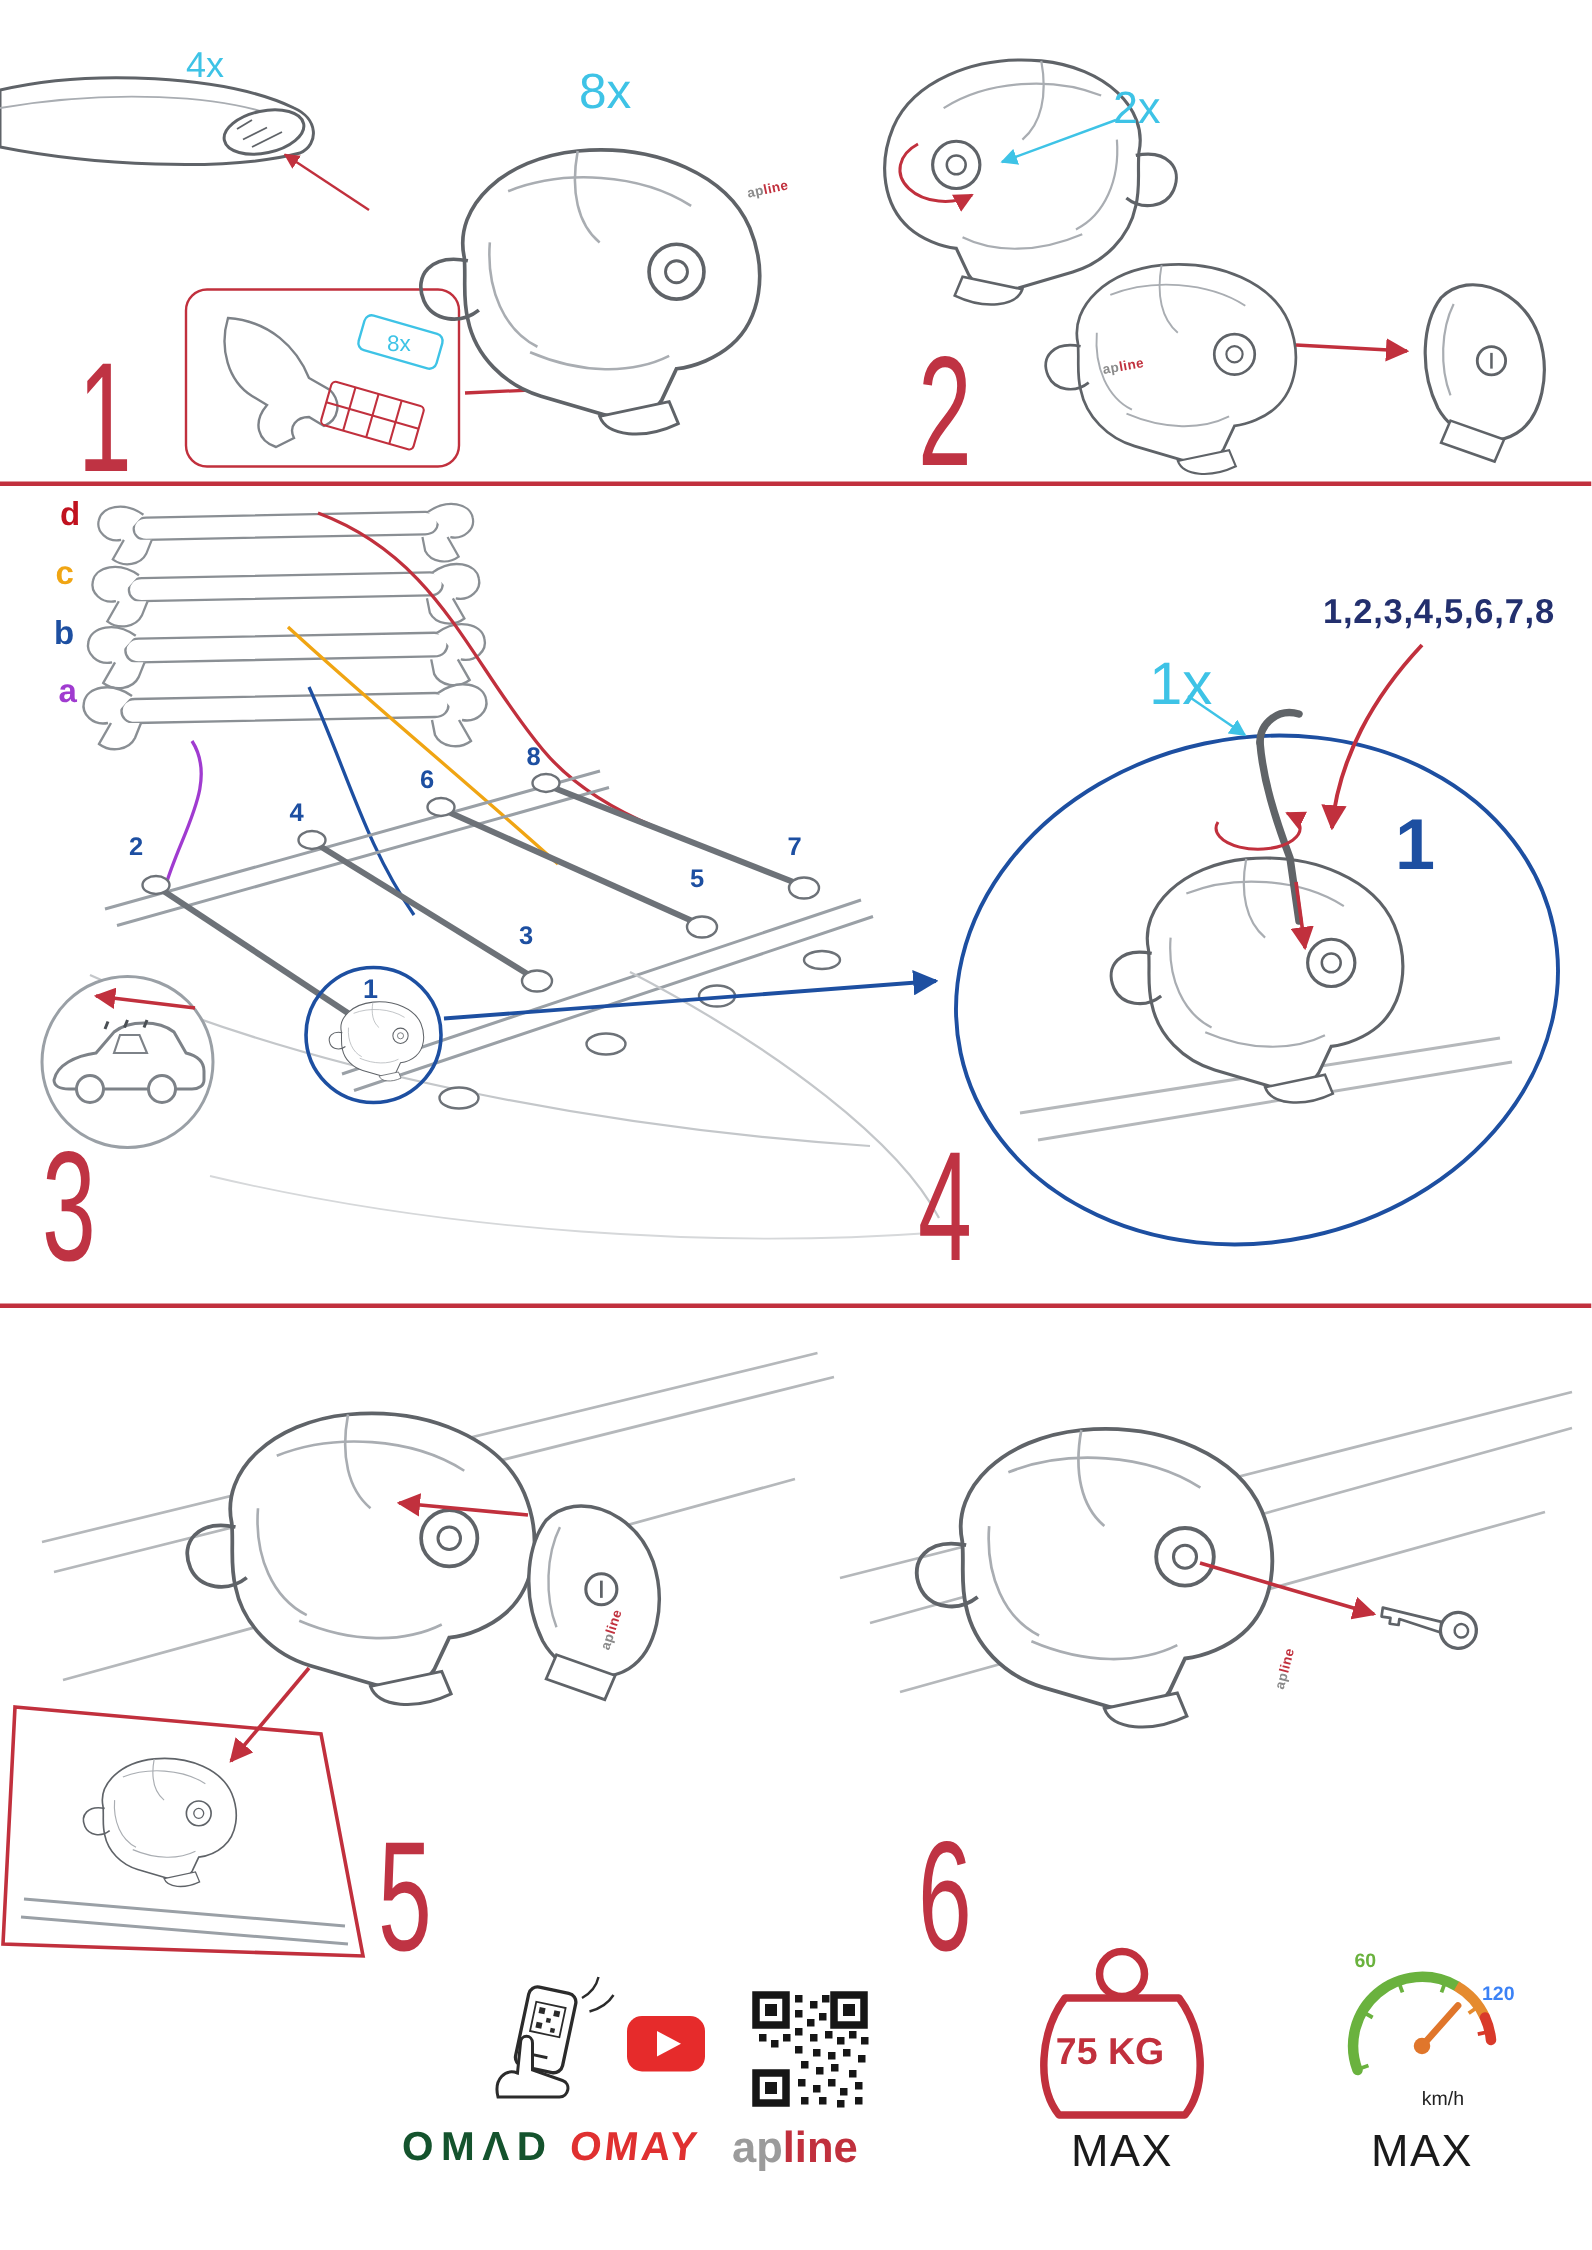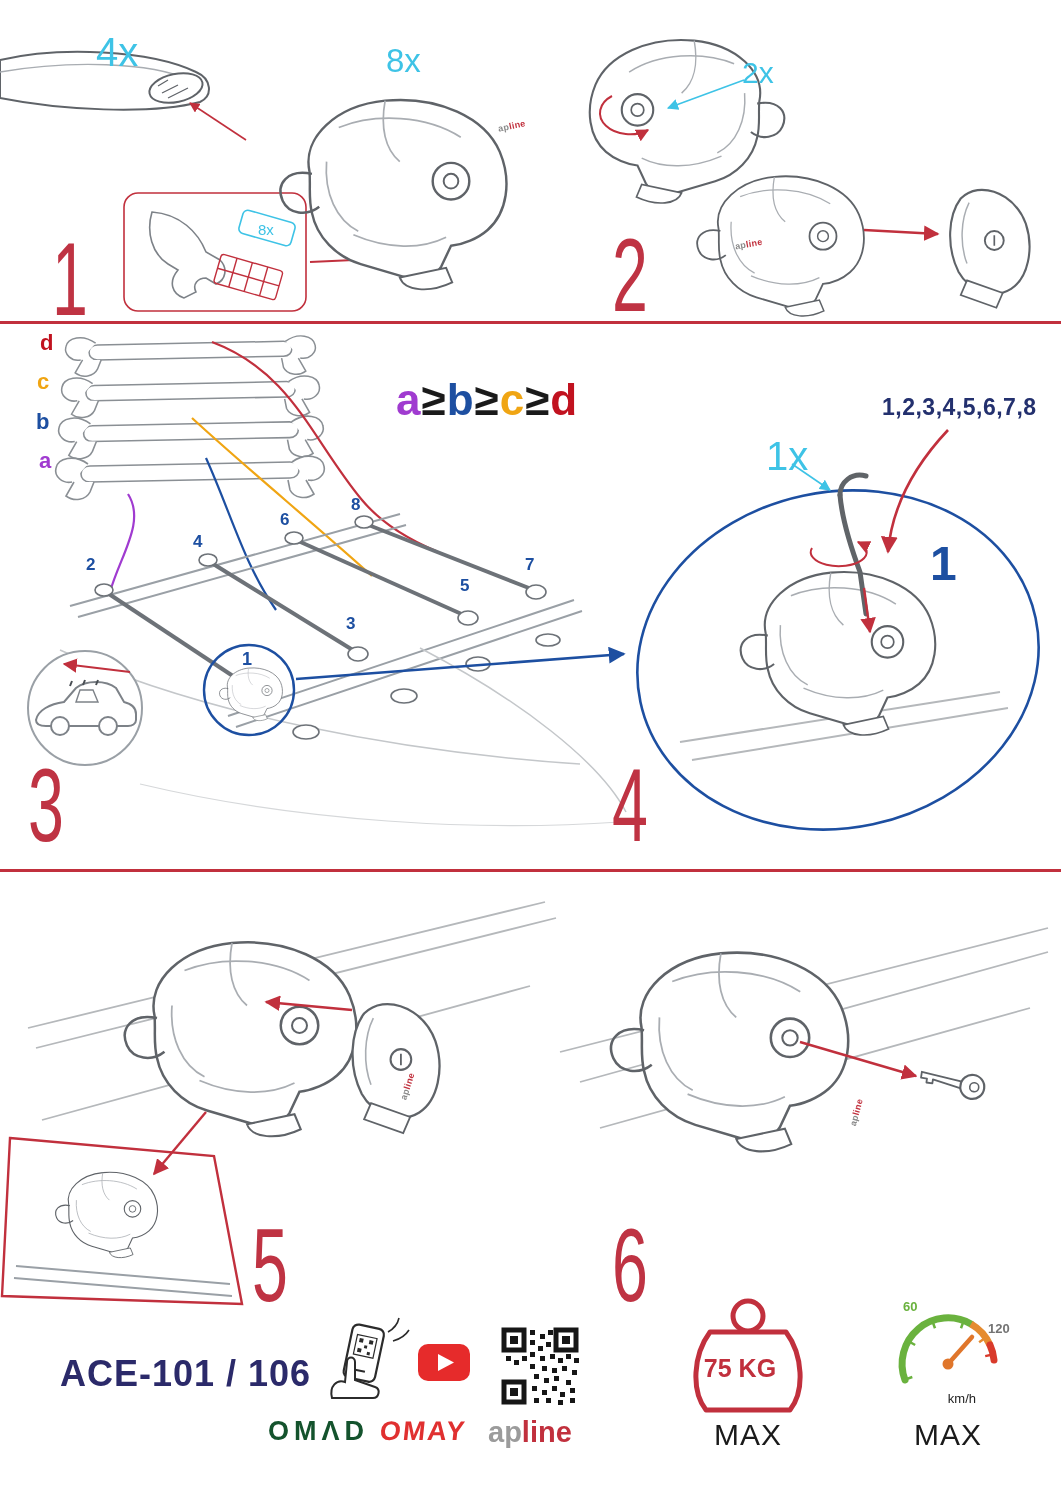--- a/index.html
+++ b/index.html
@@ -19,21 +19,21 @@
   .big-one{color:#1d4fa1;font-weight:700;font-size:48px}
   .model{color:#2b2a6a;font-weight:700;font-size:36px;letter-spacing:1px}
   .brand{font-size:32px;font-weight:700;color:#231f20;letter-spacing:.5px}
   .red-part{color:#c1303d}
   .omad{font-size:27px;font-weight:700;letter-spacing:5px;color:#14532d}
   .omay{font-size:27px;font-weight:700;color:#e03030;transform:skewX(-6deg);letter-spacing:2px}
   .apline{font-size:29px;font-weight:700;color:#9b9b9b}
   .kg{color:#c1303d;font-weight:700;font-size:25px}
   .max{color:#1a1a1a;font-weight:400;font-size:30px;letter-spacing:1px;text-align:center}
   .sp-low{color:#6ab23e;font-weight:700;font-size:13px}
-  .sp-high{color:#737373;font-weight:700;font-size:13px}
+  .sp-high{color:#3b82f6;font-weight:700;font-size:13px}
   .unit{color:#222;font-size:13px;text-align:right}
   .ctr{text-align:center}
   .prod-logo{font-size:9px;font-weight:700;color:#8a8a8a;letter-spacing:.3px}
 </style>
 </head>
 <body>
 
 <div class="page">
 
   <svg class="art" width="1061" height="1500" viewBox="0 0 1061 1500">
@@ -279,53 +279,49 @@
   <div class="divider" style="top:321px"></div>
   <div class="divider" style="top:869px"></div>
 
   <span class="t step-num" style="left:52px;top:232px">1</span>
   <span class="t step-num" style="left:612px;top:228px">2</span>
   <span class="t step-num" style="left:28px;top:758px">3</span>
   <span class="t step-num" style="left:612px;top:758px">4</span>
   <span class="t step-num" style="left:252px;top:1218px">5</span>
   <span class="t step-num" style="left:612px;top:1218px">6</span>
 
-  <span class="t qty" style="left:96px;top:32px;font-size:40px">4x</span>
+  <span class="t qty" style="left:124px;top:32px;font-size:24px">4x</span>
   <span class="t qty" style="left:386px;top:44px;font-size:33px">8x</span>
   <span class="t qty" style="left:258px;top:222px;font-size:15px">8x</span>
   <span class="t qty" style="left:742px;top:58px;font-size:30px">2x</span>
   <span class="t qty" style="left:766px;top:436px;font-size:40px">1x</span>
 
   <span class="t bar-label c-darkred" style="left:40px;top:332px">d</span>
   <span class="t bar-label c-orange" style="left:37px;top:371px">c</span>
   <span class="t bar-label c-blue" style="left:36px;top:411px">b</span>
   <span class="t bar-label c-purple" style="left:39px;top:450px">a</span>
 
-  <span class="t formula" style="left:396px;top:378px">
-    <span class="c-purple">a</span><span class="c-black">≥</span><span class="c-blue">b</span><span class="c-black">≥</span><span class="c-orange">c</span><span class="c-black">≥</span><span class="c-darkred">d</span>
-  </span>
 
   <span class="t pos" style="left:86px;top:556px">2</span>
   <span class="t pos" style="left:193px;top:533px">4</span>
   <span class="t pos" style="left:280px;top:511px">6</span>
   <span class="t pos" style="left:351px;top:496px">8</span>
   <span class="t pos" style="left:346px;top:615px">3</span>
   <span class="t pos" style="left:460px;top:577px">5</span>
   <span class="t pos" style="left:525px;top:556px">7</span>
   <span class="t pos" style="left:242px;top:650px;font-size:18px">1</span>
 
   <span class="t seq" style="left:882px;top:396px">1,2,3,4,5,6,7,8</span>
   <span class="t big-one" style="left:930px;top:540px">1</span>
 
   <span class="t prod-logo" style="left:498px;top:122px;transform:rotate(-12deg)"><span>ap</span><span class="red-part">line</span></span>
   <span class="t prod-logo" style="left:735px;top:240px;transform:rotate(-10deg)"><span>ap</span><span class="red-part">line</span></span>
   <span class="t prod-logo" style="left:394px;top:1082px;transform:rotate(-72deg)"><span>ap</span><span class="red-part">line</span></span>
   <span class="t prod-logo" style="left:843px;top:1108px;transform:rotate(-75deg)"><span>ap</span><span class="red-part">line</span></span>
 
-  <span class="t model" style="left:60px;top:1356px">ACE-101 / 106</span>
   <span class="t omad" style="left:268px;top:1418px">OMΛD</span>
   <span class="t omay" style="left:380px;top:1418px">OMAY</span>
   <span class="t apline" style="left:488px;top:1418px"><span>ap</span><span class="red-part">line</span></span>
 
   <span class="t kg ctr" style="left:694px;top:1356px;width:92px">75 KG</span>
   <span class="t max" style="left:694px;top:1420px;width:108px">MAX</span>
 
   <span class="t sp-low" style="left:903px;top:1300px">60</span>
   <span class="t sp-high" style="left:988px;top:1322px">120</span>
   <span class="t unit" style="left:920px;top:1392px;width:56px">km/h</span>

